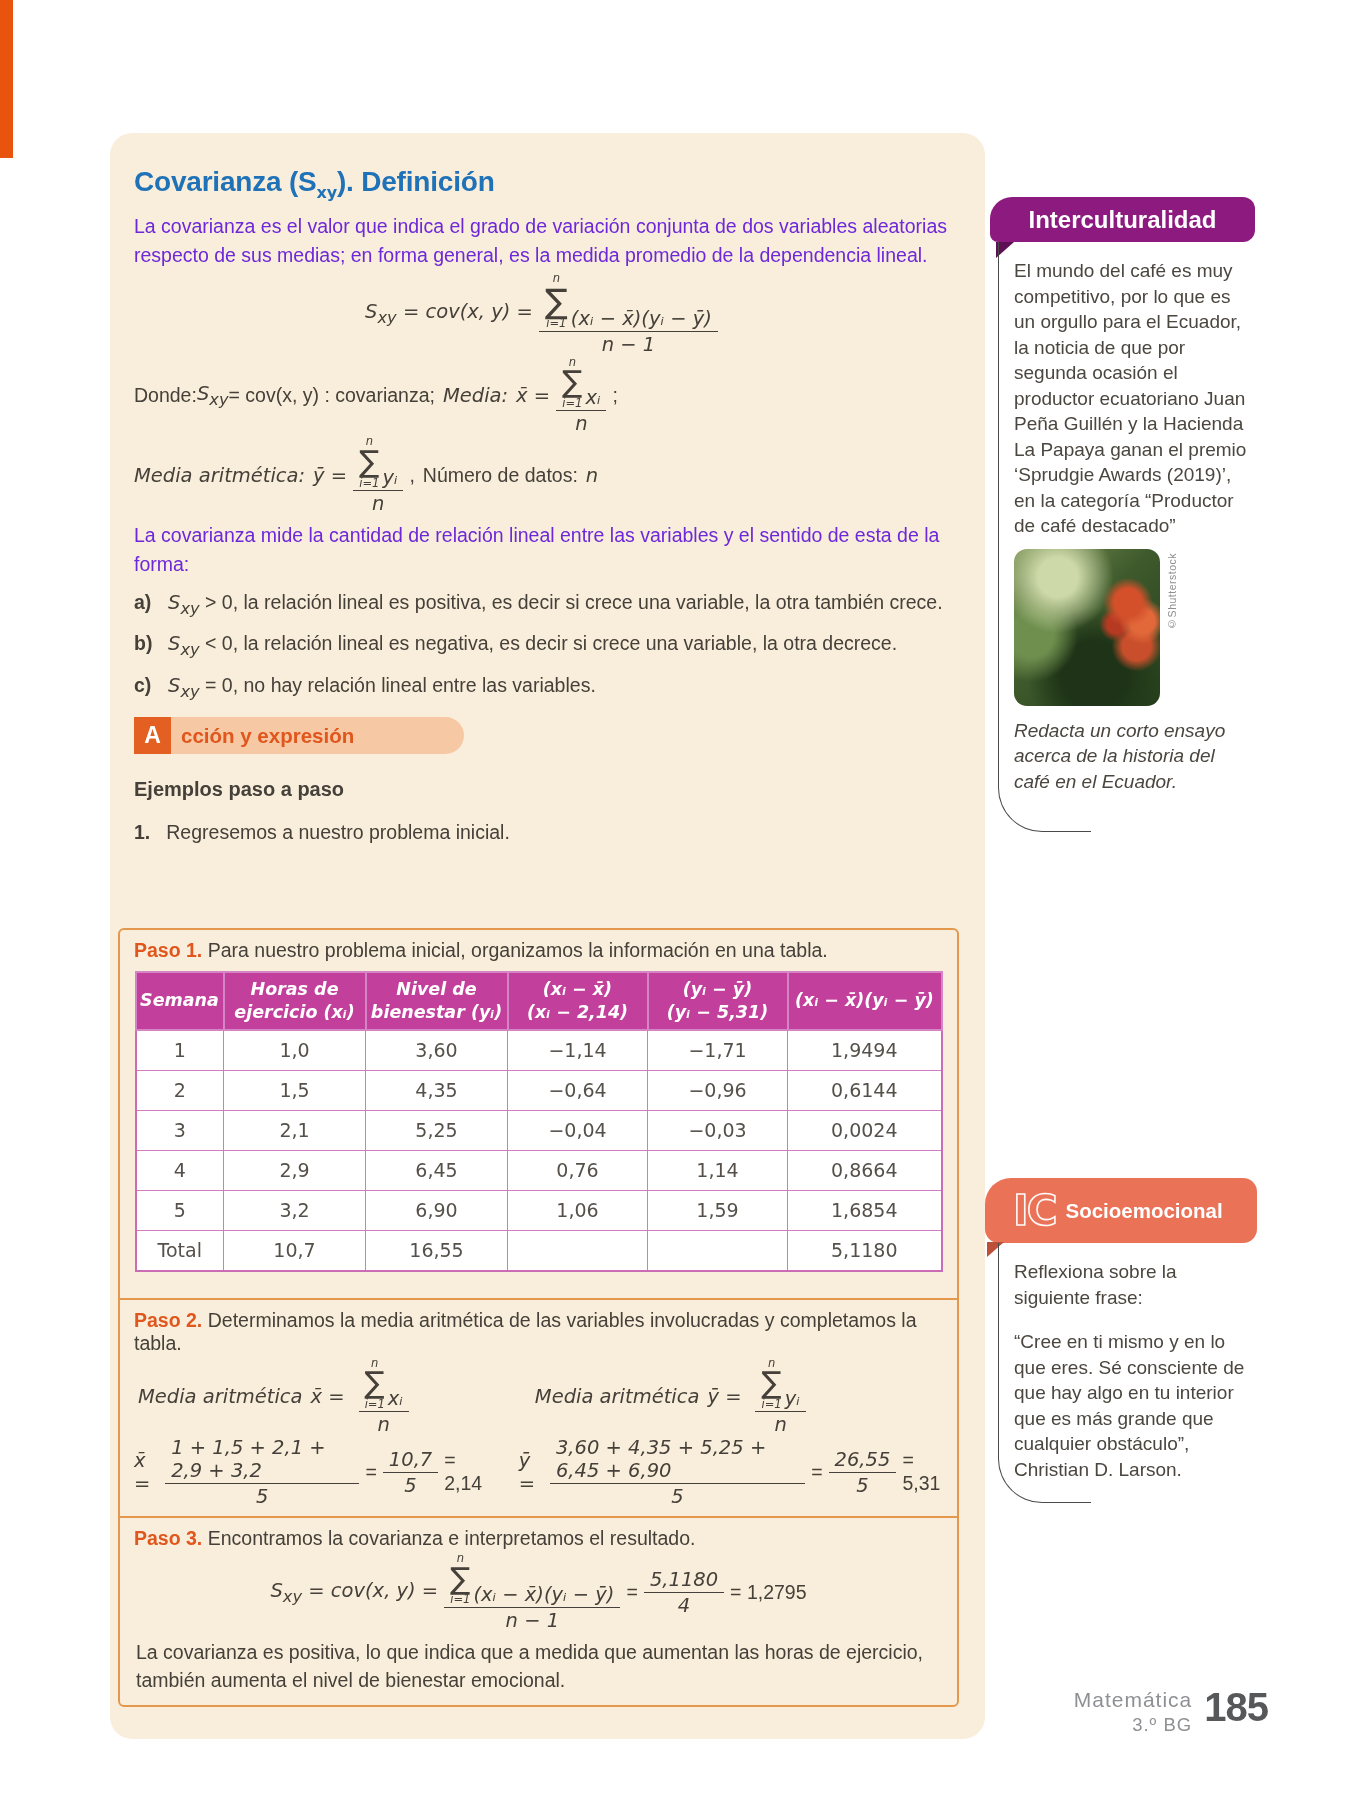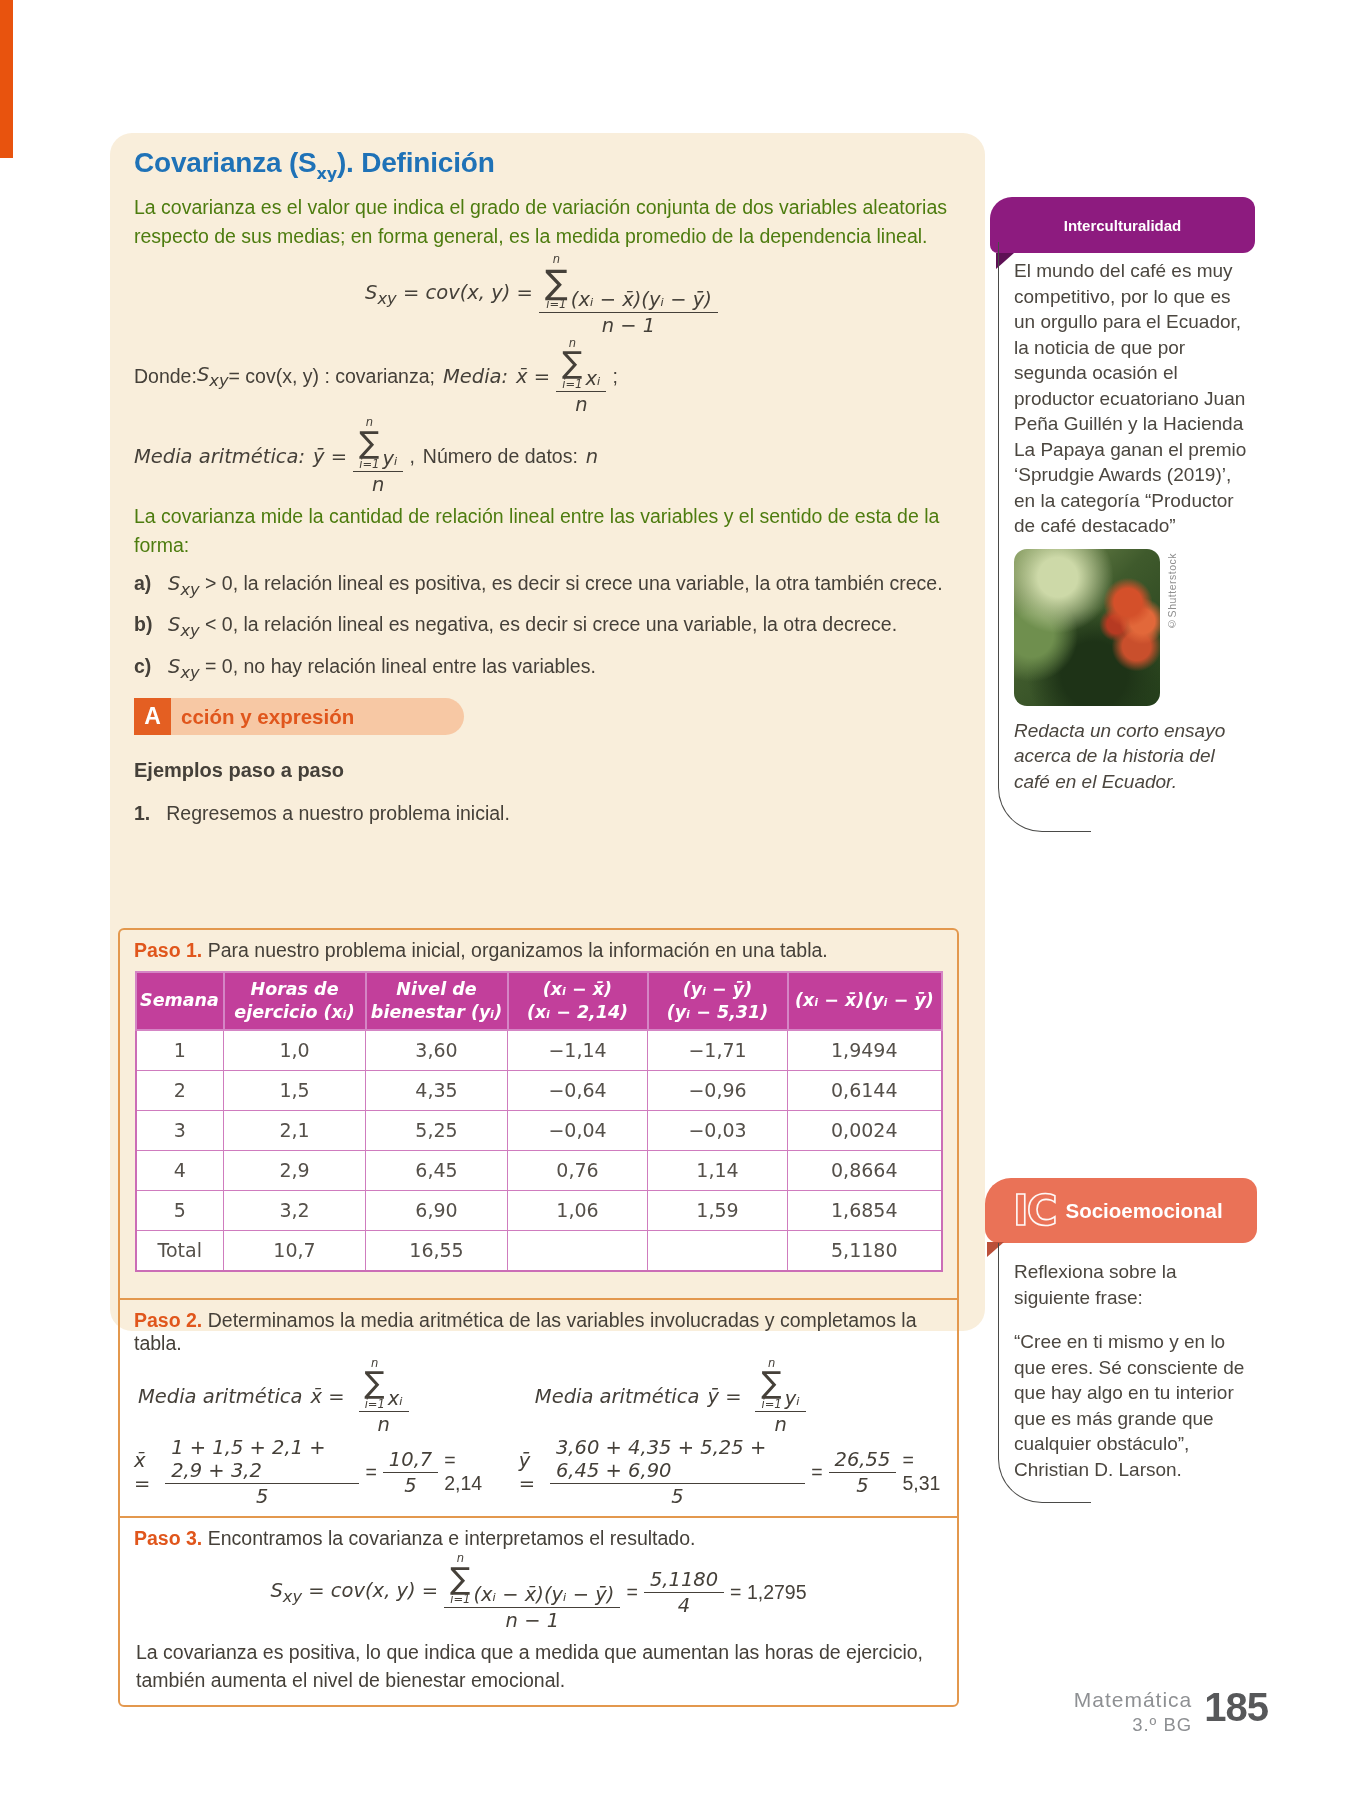--- a/index.html
+++ b/index.html
@@ -1,25 +1,25 @@
 <!DOCTYPE html>
 <html><head>
 <meta charset="utf-8">
 <style>
   html,body{margin:0;padding:0;background:#ffffff;}
   #page{position:relative;width:1350px;height:1800px;background:#ffffff;overflow:hidden;
         font-family:"Liberation Sans",sans-serif;color:#454039;}
   
   .edge-bar{position:absolute;left:0;top:0;width:13px;height:158px;background:#e8530e;}
   
-  .panel{position:absolute;left:110px;top:133px;width:875px;height:1198px;background:#f9eedb;
-         border-radius:22px;box-sizing:border-box;padding:14px 30px 14px 24px;}
+  .panel{position:absolute;left:110px;top:133px;width:875px;height:1606px;background:#f9eedb;
+         border-radius:22px;box-sizing:border-box;padding:33px 30px 14px 24px;}
   h1.title{margin:0;font-size:28px;font-weight:bold;color:#1f72b7;letter-spacing:-0.2px;}
   h1.title .t-sub{font-size:16px;}
-  .body-text{font-size:19.5px;line-height:1.5;margin:10px 0 0 0;color:#4d7c0f;}
+  .body-text{font-size:19.5px;line-height:1.5;margin:10px 0 0 0;color:#6d28d9;}
   .math{font-family:"DejaVu Sans",sans-serif;font-style:italic;}
   .upright{font-style:normal;}
   
   .formula-row{display:flex;align-items:center;font-size:19.5px;color:#454039;flex-wrap:nowrap;}
   .formula-row.center{justify-content:center;}
   .frac{display:inline-flex;flex-direction:column;align-items:center;margin:0 6px;vertical-align:middle;}
   .frac .num{display:inline-flex;align-items:flex-end;gap:3px;padding:0 6px 1px 6px;justify-content:center;}
   .frac .den{align-self:stretch;text-align:center;border-top:1.6px solid #454039;padding-top:1px;}
   .sum{display:inline-flex;flex-direction:column;align-items:center;line-height:1;}
   .sum .lim{font-size:11.5px;font-style:italic;line-height:1.1;font-family:"DejaVu Sans",sans-serif;}
@@ -55,22 +55,22 @@
   table.datos td{font-size:19px;color:#55504a;text-align:center;height:37px;
                  border:1.6px solid #cf7cbe;font-family:"DejaVu Sans",sans-serif;}
   .media-pair{display:flex;gap:120px;margin-top:2px;padding-left:4px;align-items:center;}
   .media-item{display:flex;align-items:center;gap:8px;}
   .calc-pair{display:flex;gap:34px;margin-top:0;align-items:center;}
   .calc{display:flex;align-items:center;}
   .conclusion{font-size:19.5px;line-height:1.45;margin:6px 2px 2px 2px;}
   
   .side-banner{position:absolute;color:#fff;font-weight:bold;display:flex;align-items:center;
                justify-content:center;}
-  .intercultural-banner{left:990px;top:197px;width:265px;height:56px;background:#8d1b7f;
-               border-radius:22px 12px 12px 8px;font-size:15px;}
+  .intercultural-banner{left:990px;top:197px;width:265px;height:45px;background:#8d1b7f;
+               border-radius:22px 12px 12px 8px;font-size:24px;}
   .intercultural-banner .fold{position:absolute;left:6px;top:100%;width:0;height:0;
                border-top:16px solid #5e1055;border-right:18px solid transparent;}
   .open-box{position:absolute;box-sizing:border-box;}
   .open-box .curve{position:absolute;left:0;top:0;bottom:0;width:92px;
                border-left:1.6px solid #4a4a48;border-bottom:1.6px solid #4a4a48;
                border-bottom-left-radius:44px;}
   .intercultural-box{left:998px;top:242px;width:254px;height:590px;padding:16px 4px 0 16px;}
   .side-text{font-size:19px;line-height:25.5px;color:#4b463f;}
   .coffee-wrap{position:relative;margin-top:10px;width:146px;}
   .coffee{width:146px;height:157px;border-radius:13px;

